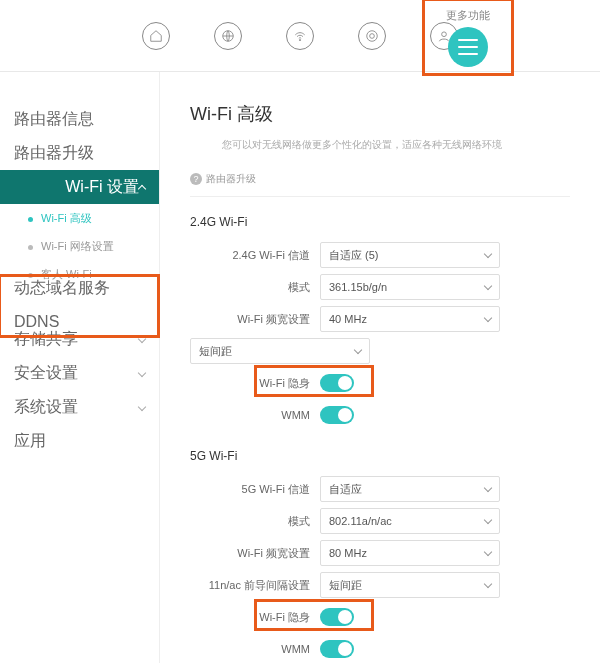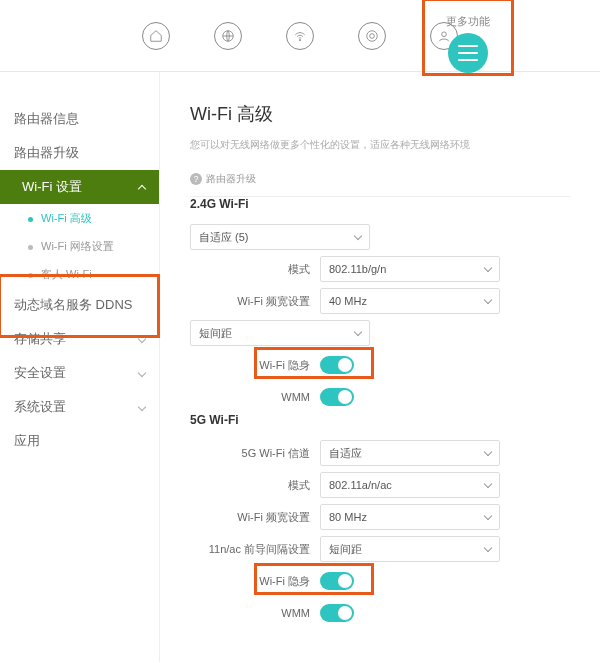--- a/index.html
+++ b/index.html
@@ -4,47 +4,47 @@
 <style>
   * { box-sizing: border-box; margin: 0; padding: 0; }
   body { font-family: "Microsoft YaHei", Arial, sans-serif; font-size: 12px; color: #333; background: #fff; width: 600px; }
   .app { width: 600px; }
 
   
   .topnav { height: 72px; border-bottom: 1px solid #e8e8e8; display: flex; align-items: center; justify-content: center; gap: 44px; position: relative; }
   .nav-btn { width: 28px; height: 28px; border: 1.3px solid #888; border-radius: 50%; display: flex; align-items: center; justify-content: center; color: #888; cursor: pointer; }
   .nav-btn svg { width: 14px; height: 14px; stroke: #888; fill: none; stroke-width: 1.5; }
   .more-wrap { position: absolute; right: 92px; top: 0; width: 80px; height: 100%; }
-  .more-label { text-align: center; font-size: 11px; color: #888; padding-top: 14px; }
+  .more-label { text-align: center; font-size: 11px; color: #888; padding-top: 8px; }
   .hamburger { width: 40px; height: 40px; background: #2ec4c0; border-radius: 50%; margin: 4px auto 0; display: flex; flex-direction: column; align-items: center; justify-content: center; gap: 5px; cursor: pointer; }
   .hamburger span { display: block; width: 20px; height: 2px; background: #fff; border-radius: 1px; }
   .hl-more { position: absolute; right: 86px; top: -2px; width: 92px; height: 78px; border: 3px solid #e85a1a; pointer-events: none; }
 
   
   .body { display: flex; }
   .sidebar { width: 160px; border-right: 1px solid #eee; padding-top: 30px; position: relative; min-height: 590px; padding-left: 14px; }
-  .side-item { height: 34px; line-height: 34px; font-size: 13px; color: #666; cursor: pointer; display: flex; align-items: center; justify-content: space-between; padding-right: 14px; }
+  .side-item { height: 34px; line-height: 34px; font-size: 16px; color: #666; cursor: pointer; display: flex; align-items: center; justify-content: space-between; padding-right: 14px; }
   .side-item.small { padding-left: 14px; font-size: 11px; color: #999; height: 28px; line-height: 28px; }
   .side-item.small.active { color: #2ec4c0; }
   .side-item.small .dot { display: inline-block; width: 5px; height: 5px; border-radius: 50%; background: #bbb; margin-right: 8px; }
   .side-item.small.active .dot { background: #2ec4c0; }
-  .side-active { background: #4d7c0f; color: #fff; margin-left: -14px; padding-left: 22px; }
+  .side-active { background: #0f766e; color: #fff; margin-left: -14px; padding-left: 22px; justify-content: flex-end; }
   .side-active .chev { border-color: #fff; }
   .chev { width: 6px; height: 6px; border-right: 1px solid #aaa; border-bottom: 1px solid #aaa; transform: rotate(45deg); }
   .chev.up { transform: rotate(-135deg); margin-top: 3px; }
   .hl-side { position: absolute; left: -2px; top: 202px; width: 162px; height: 64px; border: 3px solid #e85a1a; pointer-events: none; }
 
   
   .main { flex: 1; padding: 30px 30px 20px 30px; }
   .page-title { font-size: 18px; color: #333; font-weight: 400; }
-  .page-sub { font-size: 10px; color: #aaa; margin-top: 12px; }
+  .page-sub { font-size: 10px; color: #aaa; margin-top: 12px; margin-left: 32px; }
   .help { margin-top: 20px; font-size: 10px; color: #999; display: flex; align-items: center; gap: 4px; border-bottom: 1px solid #eee; padding-bottom: 10px; }
   .help .qmark { width: 12px; height: 12px; border-radius: 50%; background: #bbb; color: #fff; display: inline-flex; align-items: center; justify-content: center; font-size: 9px; }
 
-  .section-title { font-size: 12px; font-weight: bold; margin-top: 0; margin-bottom: 10px; }
+  .section-title { font-size: 12px; font-weight: normal; margin-top: 18px; margin-bottom: 10px; }
   .form-row { display: flex; align-items: center; height: 32px; position: relative; }
   .form-row .lbl { width: 130px; text-align: right; padding-right: 10px; font-size: 11px; color: #666; }
   .select { flex: 0 0 180px; height: 26px; border: 1px solid #ddd; border-radius: 2px; display: flex; align-items: center; justify-content: space-between; padding: 0 8px; font-size: 11px; color: #555; cursor: pointer; background: #fff; }
   .select .schev { width: 6px; height: 6px; border-right: 1px solid #999; border-bottom: 1px solid #999; transform: rotate(45deg); margin-top: -3px; }
   .toggle { width: 34px; height: 18px; background: #2ec4c0; border-radius: 9px; position: relative; cursor: pointer; }
   .toggle .knob { position: absolute; right: 2px; top: 2px; width: 14px; height: 14px; background: #fff; border-radius: 50%; }
 
   .hl-toggle { position: absolute; left: 64px; top: -2px; width: 120px; height: 32px; border: 3px solid #e85a1a; pointer-events: none; }
 </style>
 </head>
@@ -139,29 +139,30 @@
   <div class="main">
     <div class="page-title">Wi-Fi 高级</div>
     <div class="page-sub">您可以对无线网络做更多个性化的设置，适应各种无线网络环境</div>
     <div class="help">
       <span class="qmark">?</span>
       <span>路由器升级</span>
     </div>
 
     <div class="section-title">2.4G Wi-Fi</div>
     <div class="form-row">
+      <div class="lbl">2.4G Wi-Fi 信道</div>
       <div class="select">
             <span>自适应 (5)</span>
             <span class="schev"></span>
           </div>
     </div>
     <div class="form-row">
       <div class="lbl">模式</div>
       <div class="select">
-            <span>802.11b/g/n</span>
+            <span>361.15b/g/n</span>
             <span class="schev"></span>
           </div>
     </div>
     <div class="form-row">
       <div class="lbl">Wi-Fi 频宽设置</div>
       <div class="select">
             <span>40 MHz</span>
             <span class="schev"></span>
           </div>
     </div>

